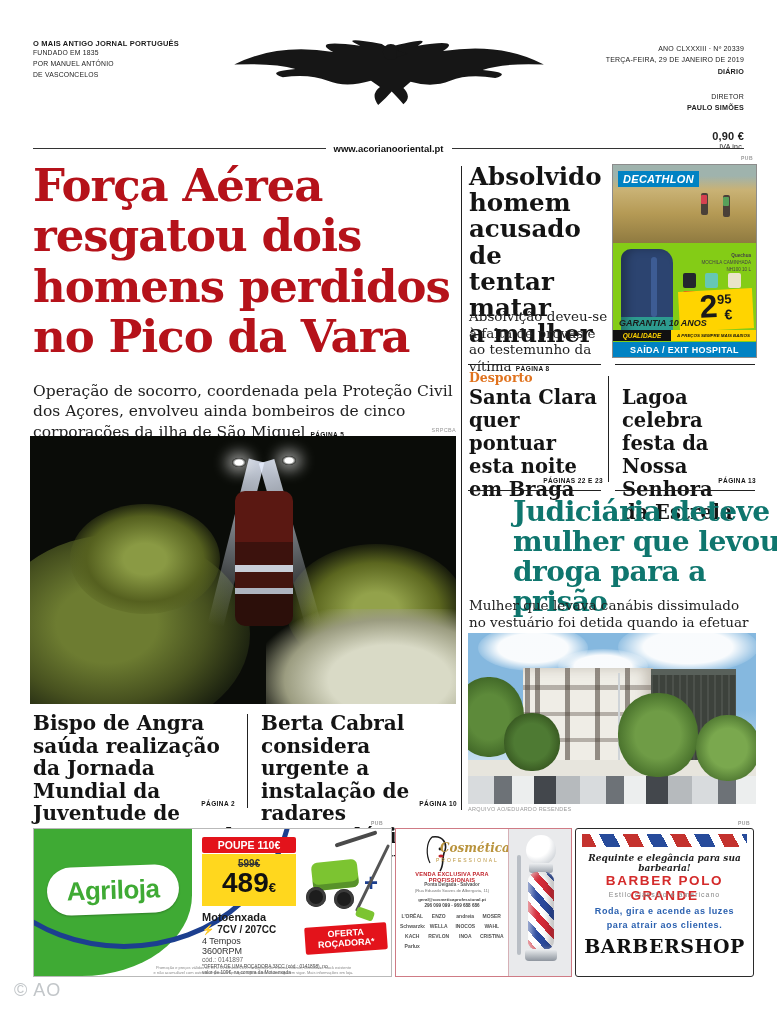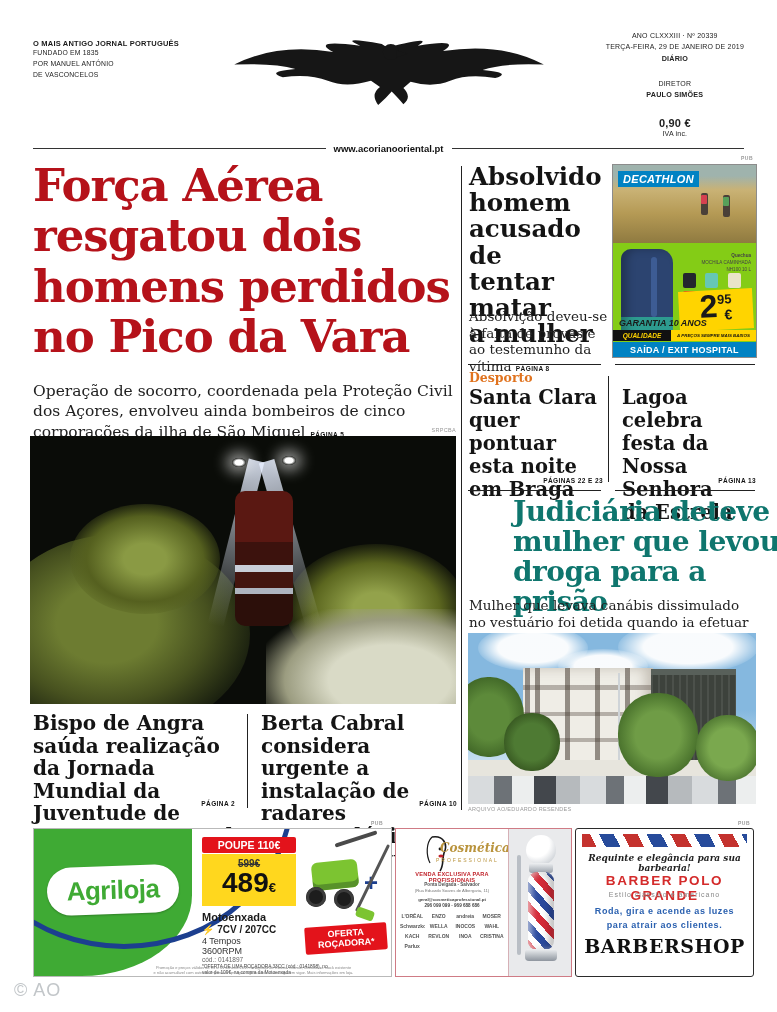--- a/index.html
+++ b/index.html
@@ -157,21 +157,21 @@
 
   <div class="abs" style="left:50%;top:34px;transform:translateX(-50%);width:340px;height:72px;">
     <svg viewBox="0 0 360 80" width="340" height="72" aria-hidden="true">
       <path d="M8 34 Q55 10 118 20 Q92 6 148 13 Q122 2 172 11 L178 15 Q232 1 212 13 Q262 5 240 19 Q305 9 352 34 Q308 32 284 40 Q318 43 298 49 Q268 44 248 52 Q228 60 204 53 L196 60 Q206 70 196 78 Q188 69 183 64 Q177 71 168 79 Q159 67 170 59 L160 52 Q132 60 112 52 Q92 44 62 48 Q42 42 76 39 Q52 32 8 34 Z" fill="#161616"></path>
       <circle cx="182" cy="20" r="9" fill="#161616"></circle>
       <path d="M188 18 L201 22 L188 26 Z" fill="#161616"></path>
     </svg>
   </div>
 
 
-  <div class="abs meta" style="right:33px;top:31px;text-align:center;">
+  <div class="abs meta" style="right:33px;top:44px;">
     <div>ANO CLXXXIII · Nº 20339</div>
     <div>TERÇA-FEIRA, 29 DE JANEIRO DE 2019</div>
     <b>DIÁRIO</b>
     <div style="margin-top:14px;">DIRETOR</div>
     <b>PAULO SIMÕES</b>
     <div class="price" style="margin-top:16px;">0,90 €</div>
     <div>IVA inc.</div>
   </div>
 
   <div class="siteline">

